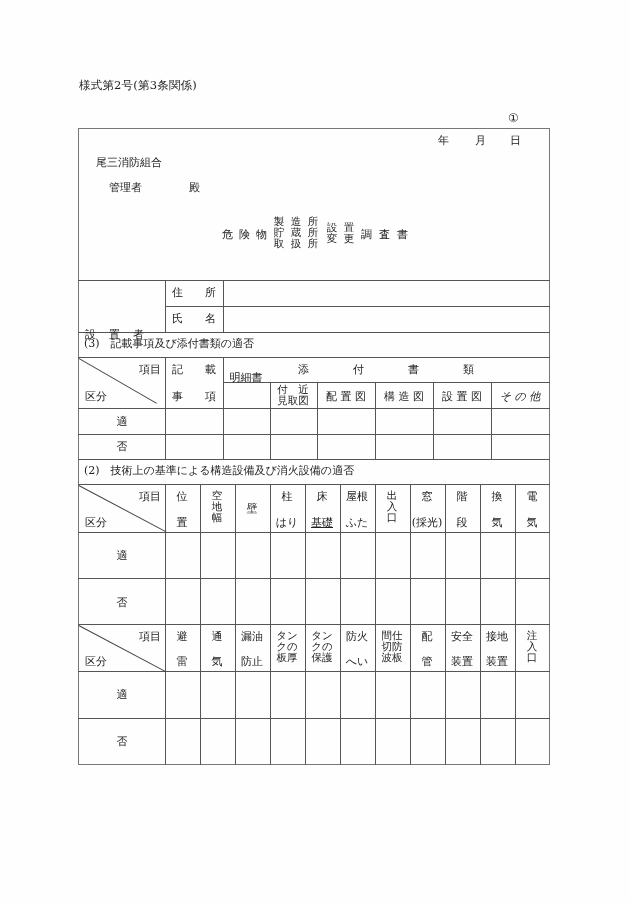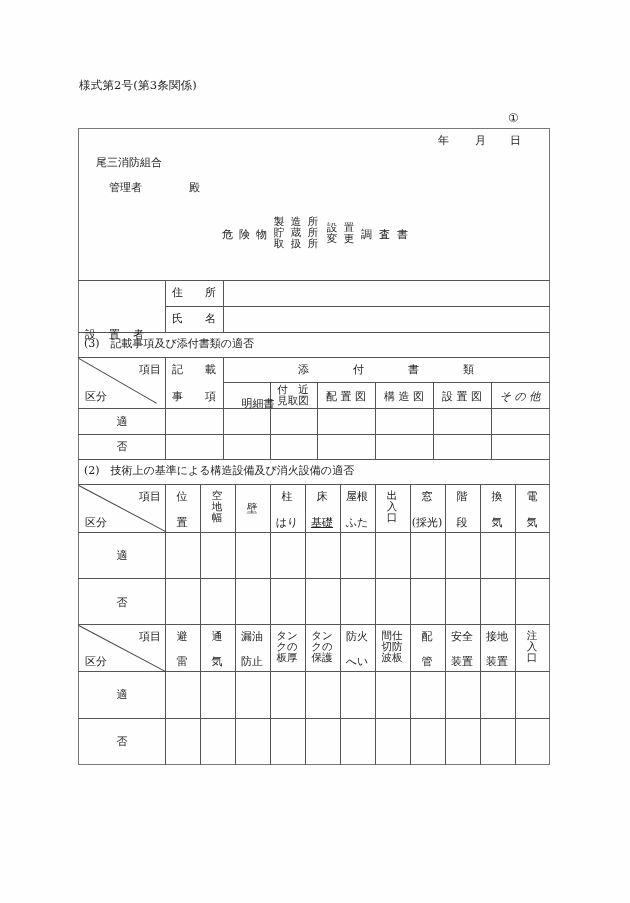--- a/index.html
+++ b/index.html
@@ -77,21 +77,21 @@
 <div class="vline" style="left:317px;top:382px;height:77px;"></div>
 <div class="vline" style="left:375px;top:382px;height:77px;"></div>
 <div class="vline" style="left:433px;top:382px;height:77px;"></div>
 <div class="vline" style="left:491px;top:382px;height:77px;"></div>
 <div class="diag" style="left:79px;top:358px;width:90px;transform:rotate(30deg);"></div>
 <div class="t" style="left:139px;top:364px;">項目</div>
 <div class="t" style="left:85px;top:391px;">区分</div>
 <div class="t" style="left:172px;top:364px;">記　　載</div>
 <div class="t" style="left:172px;top:391px;">事　　項</div>
 <div class="t c" style="left:386px;top:364px;">添　　　　付　　　　書　　　　類</div>
-<div class="t c" style="left:246px;top:398px;margin-left:12px;">明細書</div>
+<div class="t c" style="left:246px;top:372px;">明細書</div>
 <div class="stack" style="left:293px;top:384px;">付　近
 見取図</div>
 <div class="t c" style="left:346px;top:391px;">配 置 図</div>
 <div class="t c" style="left:404px;top:391px;">構 造 図</div>
 <div class="t c" style="left:462px;top:391px;">設 置 図</div>
 <div class="t c" style="left:520px;top:391px;font-style:italic;">そ の 他</div>
 <div class="t c" style="left:122px;top:416px;">適</div>
 <div class="t c" style="left:122px;top:441px;">否</div>
 
 <div class="t" style="left:84px;top:465px;">(2)　技術上の基準による構造設備及び消火設備の適否</div>

